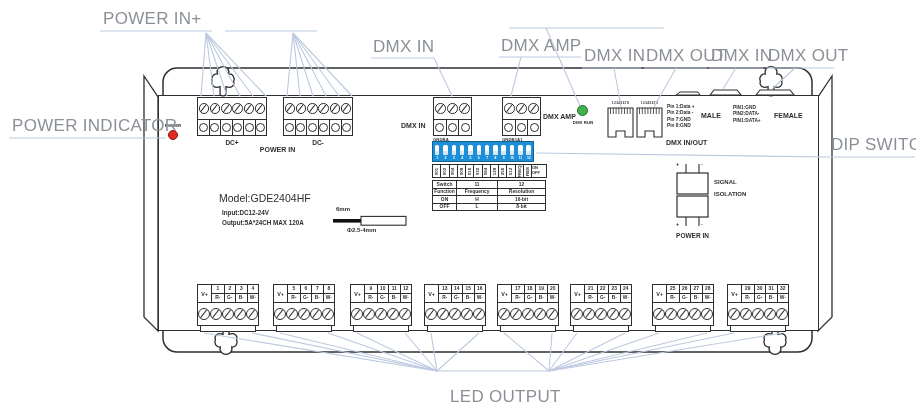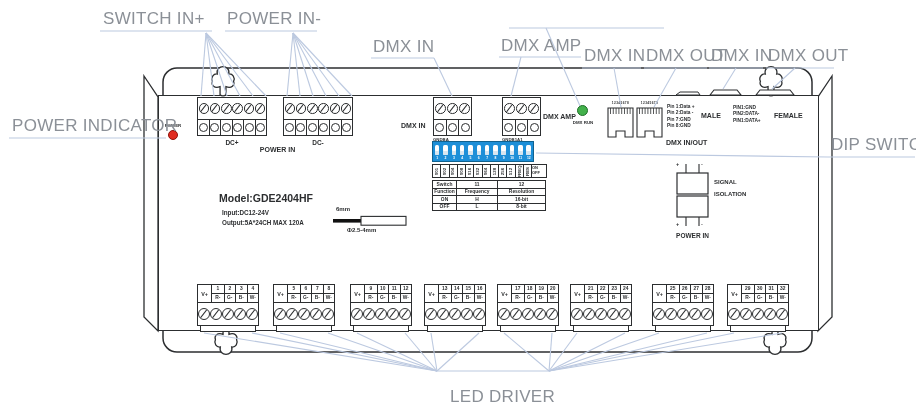--- a/index.html
+++ b/index.html
@@ -395,21 +395,21 @@
           <td>16-bit</td>
         </tr>
         <tr>
           <td>OFF</td>
           <td>L</td>
           <td>8-bit</td>
         </tr>
       </tbody>
   </table>
 
-  <div class="print" style="left:219px;top:192px;font-size:10.5px;font-weight:700">Model:GDE2404HF</div>
+  <div class="print" style="left:219px;top:192px;font-size:10.5px;font-weight:400">Model:GDE2404HF</div>
   <div class="print" style="left:222px;top:209px;font-size:6.3px;font-weight:600">Input:DC12-24V</div>
   <div class="print" style="left:222px;top:219px;font-size:6.3px;font-weight:600">Output:5A*24CH MAX 120A</div>
   <div class="print" style="left:336px;top:206px;font-size:6px;font-weight:600">6mm</div>
   <div class="print" style="left:347px;top:227px;font-size:6px;font-weight:600">Φ2.5-4mm</div>
 
   <div class="print" style="left:676px;top:161px;font-size:5.5px;font-weight:700">+</div>
   <div class="print" style="left:701px;top:161px;font-size:5.5px;font-weight:700">-</div>
   <div class="print" style="left:676px;top:221px;font-size:5.5px;font-weight:700">+</div>
   <div class="print" style="left:701px;top:221px;font-size:5.5px;font-weight:700">-</div>
   <div class="print" style="left:714px;top:179px;font-size:6px;font-weight:600">SIGNAL</div>
@@ -730,25 +730,24 @@
         <line x1="552" y1="333" x2="549" y2="371"></line>
         <line x1="577" y1="333" x2="549" y2="371"></line>
         <line x1="625" y1="333" x2="549" y2="371"></line>
         <line x1="659" y1="333" x2="549" y2="371"></line>
         <line x1="707" y1="333" x2="549" y2="371"></line>
         <line x1="734" y1="333" x2="549" y2="371"></line>
         <line x1="782" y1="333" x2="549" y2="371"></line>
       </g>
   </svg>
 
-  <div class="callout" style="left:103px;top:9px">SWITCH IN+</div>
-  <div class="callout" style="left:227px;top:9px">POWER IN-</div>
+  <div class="callout" style="left:103px;top:9px">POWER IN+</div>
   <div class="callout" style="left:373px;top:37px">DMX IN</div>
   <div class="callout" style="left:501px;top:36px">DMX AMP</div>
   <div class="callout" style="left:584px;top:46px">DMX IN</div>
   <div class="callout" style="left:646px;top:46px">DMX OUT</div>
   <div class="callout" style="left:711px;top:46px">DMX IN</div>
   <div class="callout" style="left:768px;top:46px">DMX OUT</div>
   <div class="callout" style="left:12px;top:116px">POWER INDICATOR</div>
   <div class="callout" style="left:831px;top:135px">DIP SWITCH</div>
-  <div class="callout" style="left:450px;top:387px">LED DRIVER</div>
+  <div class="callout" style="left:450px;top:387px">LED OUTPUT</div>
 
 </div>
 
 </body></html>

